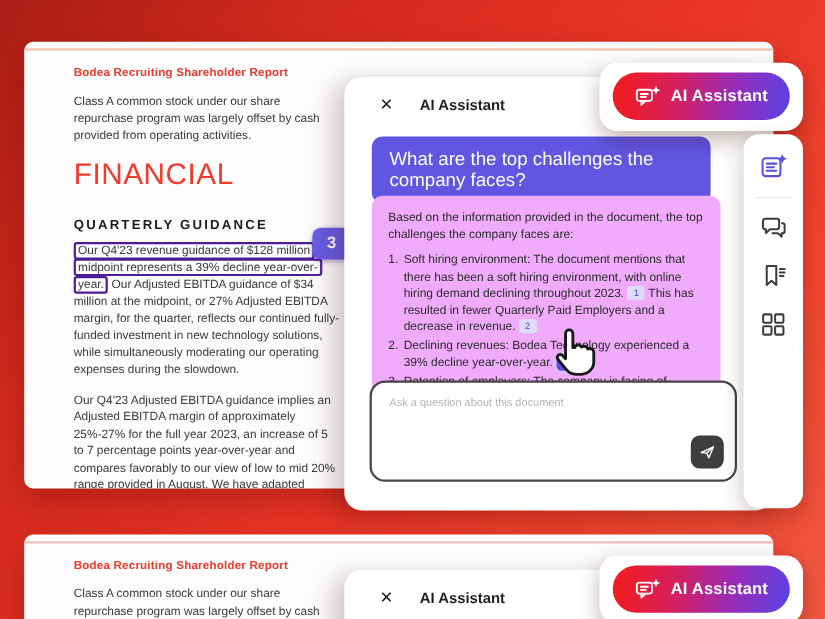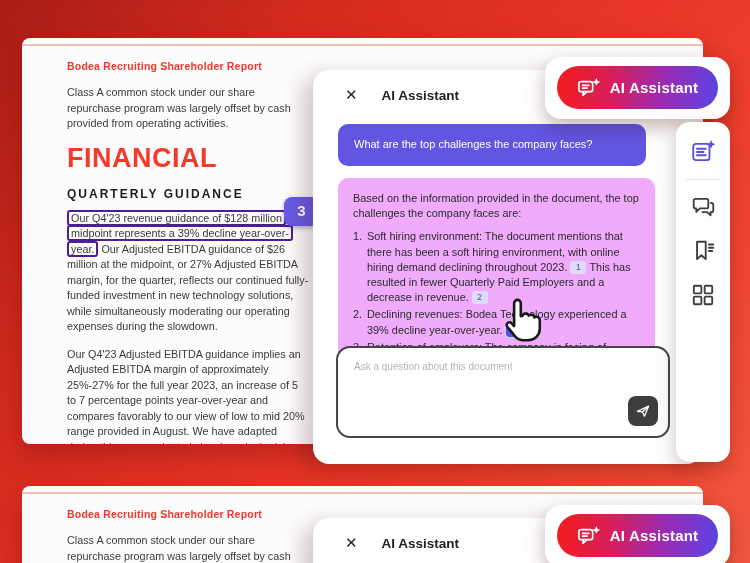--- a/index.html
+++ b/index.html
@@ -9,37 +9,37 @@
   .card-group{position:absolute;left:0;top:38px;width:742px;height:448px}
 
   
   .doc-card{position:absolute;left:22px;top:0;width:681px;height:406px;background:#fdfcfc;
             border-radius:8px;box-shadow:0 12px 28px rgba(110,10,5,.35);overflow:hidden}
   .doc-topline{position:absolute;left:0;right:0;top:6px;height:2px;background:#f6bfb5}
   .doc-content{position:absolute;left:45px;top:22px;width:242px;color:#3a3a3a}
   .report-title{color:#ee392c;font-weight:bold;font-size:10.5px;letter-spacing:.2px;margin-bottom:13px}
   .doc-para{font-size:10.8px;line-height:15.5px;font-weight:500}
   .intro{margin-bottom:12px}
-  .headline{color:#f23b2a;font-weight:bold;font-size:27px;line-height:29px;letter-spacing:.5px;margin-top:10px}
-  .section-heading{color:#1d1d1d;font-weight:bold;font-size:12px;letter-spacing:2px;margin:14px 0 10px}
+  .headline{color:#f23b2a;font-weight:normal;font-size:27px;line-height:29px;letter-spacing:.5px;margin-top:10px}
+  .section-heading{color:#1d1d1d;font-weight:bold;font-size:12px;letter-spacing:2px;margin:24px 0 10px}
   .guidance-para{position:relative;margin-bottom:12px}
   .hl{border:2px solid #4c1d95;border-radius:3px;padding:0 2px;
       -webkit-box-decoration-break:clone;box-decoration-break:clone}
   .count-badge{position:absolute;right:-10px;top:-14px;width:35px;height:29px;background:#695ce4;
                border-radius:8px;color:#fff;font-weight:bold;font-size:15px;display:flex;
                align-items:center;justify-content:center;box-shadow:0 2px 5px rgba(40,20,120,.35)}
 
   
   .ai-panel{position:absolute;left:313px;top:32px;width:390px;height:394px;background:#ffffff;
             border-radius:16px;box-shadow:-10px 6px 22px rgba(60,5,0,.22)}
   .panel-header{position:absolute;left:32px;top:16px;display:flex;align-items:center;gap:24px}
   .close-icon{font-size:15px;color:#222;cursor:default}
   .panel-title{font-size:13.5px;font-weight:bold;color:#1f1f1f}
   .q-bubble{position:absolute;left:25px;top:54px;width:276px;background:#6156e2;border-radius:10px;
-            padding:11px 16px 12px;color:#fff;font-size:11px;line-height:19px}
+            padding:11px 16px 12px;color:#fff;font-size:17px;line-height:19px}
   .a-bubble{position:absolute;left:25px;top:108px;width:289px;background:#f0abfc;border-radius:10px;
             padding:13px 13px 14px 15px;color:#2a2a2a;font-size:10.9px;line-height:15.2px}
   .a-list{margin-top:8px}
   .a-item{display:flex;margin-bottom:2px}
   .a-num{width:14px;flex:none}
   .a-text{flex:1}
   .cit{display:inline-block;background:#dedcf8;color:#4f46c8;font-size:8.5px;line-height:11px;
        min-width:12px;text-align:center;border-radius:3px;padding:1px 2px;margin:0 3px;vertical-align:1px}
   .cit.active{background:#5b4fdc;color:#fff;font-size:9.5px;line-height:12px;min-width:14px;
               border-radius:4px;box-shadow:0 0 0 2px #cfcaf4}
@@ -73,21 +73,21 @@
 
   <div class="doc-card">
     <div class="doc-topline"></div>
     <div class="doc-content">
       <div class="report-title">Bodea Recruiting Shareholder Report</div>
       <div class="doc-para intro">Class A common stock under our share repurchase program was largely offset by cash provided from operating activities.</div>
       <div class="headline">FINANCIAL</div>
       <div class="section-heading">QUARTERLY GUIDANCE</div>
       <div class="doc-para guidance-para">
         <span class="count-badge">3</span>
-        <span class="hl">Our Q4'23 revenue guidance of $128 million midpoint represents a 39% decline year-over-year.</span><span> Our Adjusted EBITDA guidance of $26 million at the midpoint, or 27% Adjusted EBITDA margin, for the quarter, reflects our continued fully-funded investment in new technology solutions, while simultaneously moderating our operating expenses during the slowdown.</span>
+        <span class="hl">Our Q4'23 revenue guidance of $128 million midpoint represents a 39% decline year-over-year.</span><span> Our Adjusted EBITDA guidance of $34 million at the midpoint, or 27% Adjusted EBITDA margin, for the quarter, reflects our continued fully-funded investment in new technology solutions, while simultaneously moderating our operating expenses during the slowdown.</span>
       </div>
       <div class="doc-para">Our Q4'23 Adjusted EBITDA guidance implies an Adjusted EBITDA margin of approximately 25%-27% for the full year 2023, an increase of 5 to 7 percentage points year-over-year and compares favorably to our view of low to mid 20% range provided in August. We have adapted during this unprecedented slowdown in the labor market by reducing total operating expenses by 44% over</div>
     </div>
   </div>
 
   <div class="ai-panel">
     <div class="panel-header">
       <span class="close-icon">✕</span>
       <span class="panel-title">AI Assistant</span>
     </div>

